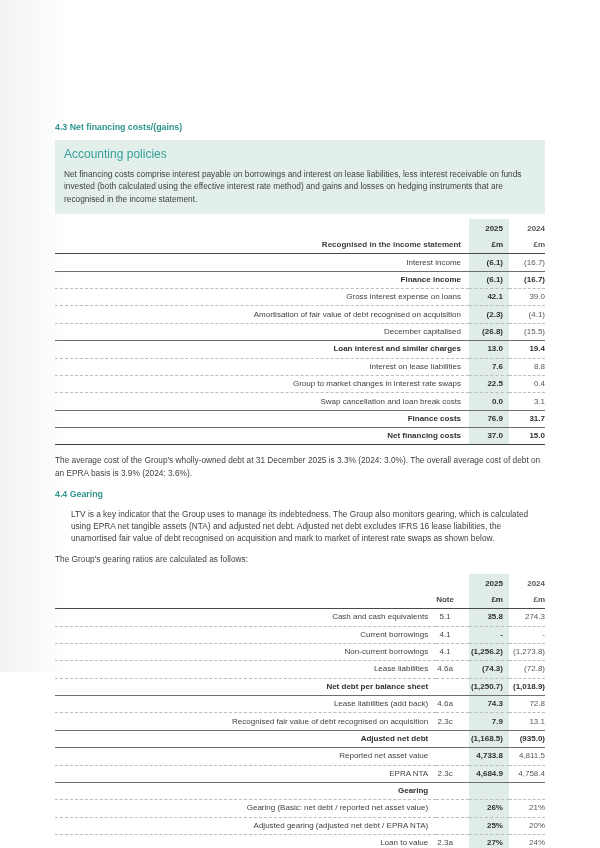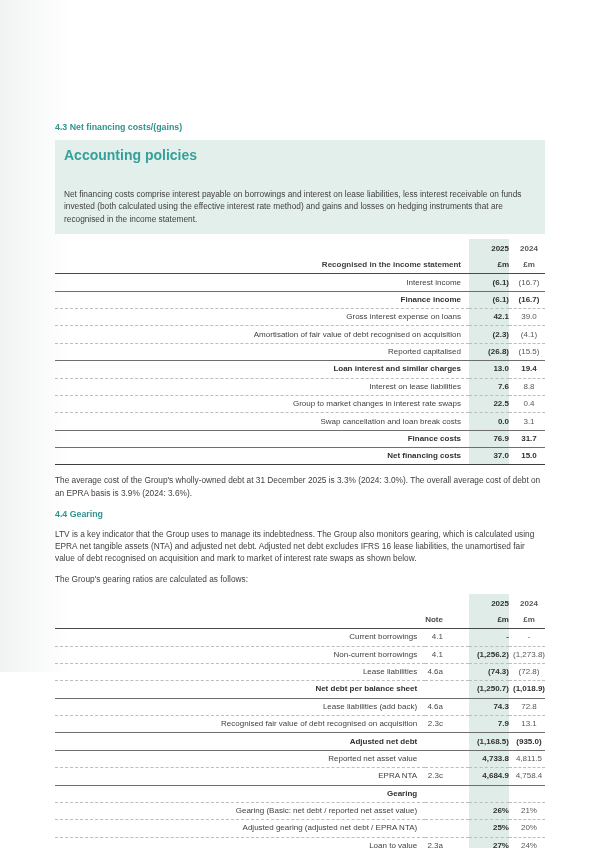--- a/index.html
+++ b/index.html
@@ -7,35 +7,35 @@
     font-family:"Liberation Sans", sans-serif; color:#3f3f41; }
   .page { position:relative; width:600px; height:672px; background:#fff; }
   .edge-shadow { position:absolute; left:0; top:0; width:70px; height:100%;
     background:linear-gradient(to right, rgba(116,136,136,0.10), rgba(255,255,255,0)); pointer-events:none; }
 
   .content { position:absolute; left:55px; top:122px; width:490px; }
 
   .sec-heading { font-size:8.8px; font-weight:bold; color:#2e948d; margin:0 0 8px; }
 
   .policy-box { background:#e3efeb; padding:7px 9px 9px; margin-bottom:5px; }
-  .policy-title { font-size:14px; font-weight:bold; color:#35a09a; margin-bottom:25px; }
+  .policy-title { font-size:12px; font-weight:normal; color:#35a09a; margin-bottom:7px; }
   .policy-body { font-size:8.3px; line-height:1.48; color:#3f3f41; }
 
   .body-p { font-size:8.3px; line-height:1.45; color:#3f3f41; margin:9px 0 10px; }
   .gearing-heading { margin:0 0 9px; }
-  .intro-p { margin:0 0 9px; }
+  .intro-p { margin:0 16px 9px; }
   .ratios-p { margin:0 0 9px; }
 
   table { width:100%; border-collapse:collapse; font-size:8px; }
   th, td { padding:3.2px 0; vertical-align:bottom; line-height:1.25; }
   .c-label { text-align:right; padding-right:8px; color:#3f3f41; }
-  .c-note  { text-align:right; width:30px; padding-right:26px; color:#4a4a4c; }
-  .c-cur   { text-align:right; width:40px; padding-right:0; background:#dfece7;
+  .c-note  { text-align:center; width:30px; padding-right:15px; color:#4a4a4c; }
+  .c-cur   { text-align:right; width:40px; padding-right:6px; background:#dfece7;
              font-weight:bold; color:#313133; }
-  .c-prev  { text-align:center; width:36px; padding-left:4px; color:#59595b; }
+  .c-prev  { text-align:right; width:36px; padding-left:4px; color:#59595b; }
   thead th { font-weight:bold; color:#313133; }
   .years-row th { padding-top:5px; border-bottom:none; }
   .unit-row th { border-bottom:1.4px solid #49494b; }
   tr.r-dashed td { border-bottom:1px dashed #bdbdbd; }
   tr.r-solid  td { border-bottom:1px solid #6e6e70; }
   tr.r-thick  td { border-bottom:1.8px solid #3e3e40; }
   tr.bold-row td { font-weight:bold; color:#313133; }
   tr.bold-row .c-prev { color:#313133; }
 
   .table-wrap { position:relative; }
@@ -89,21 +89,21 @@
               <td class="c-label">Gross interest expense on loans</td>
               <td class="c-cur">42.1</td>
               <td class="c-prev">39.0</td>
             </tr>
             <tr class="r-dashed">
               <td class="c-label">Amortisation of fair value of debt recognised on acquisition</td>
               <td class="c-cur">(2.3)</td>
               <td class="c-prev">(4.1)</td>
             </tr>
             <tr class="r-solid">
-              <td class="c-label">Reported capitalised</td>
+              <td class="c-label">December capitalised</td>
               <td class="c-cur">(26.8)</td>
               <td class="c-prev">(15.5)</td>
             </tr>
             <tr class="r-dashed bold-row">
               <td class="c-label">Loan interest and similar charges</td>
               <td class="c-cur">13.0</td>
               <td class="c-prev">19.4</td>
             </tr>
             <tr class="r-dashed">
               <td class="c-label">Interest on lease liabilities</td>
@@ -153,20 +153,26 @@
           </tr>
           <tr class="unit-row">
             <th class="c-label"></th>
             <th class="c-note">Note</th>
             <th class="c-cur">£m</th>
             <th class="c-prev">£m</th>
           </tr>
         </thead>
         <tbody>
             <tr class="r-dashed">
+              <td class="c-label">Cash and cash equivalents</td>
+              <td class="c-note">5.1</td>
+              <td class="c-cur">35.8</td>
+              <td class="c-prev">274.3</td>
+            </tr>
+            <tr class="r-dashed">
               <td class="c-label">Current borrowings</td>
               <td class="c-note">4.1</td>
               <td class="c-cur">-</td>
               <td class="c-prev">-</td>
             </tr>
             <tr class="r-dashed">
               <td class="c-label">Non-current borrowings</td>
               <td class="c-note">4.1</td>
               <td class="c-cur">(1,256.2)</td>
               <td class="c-prev">(1,273.8)</td>

